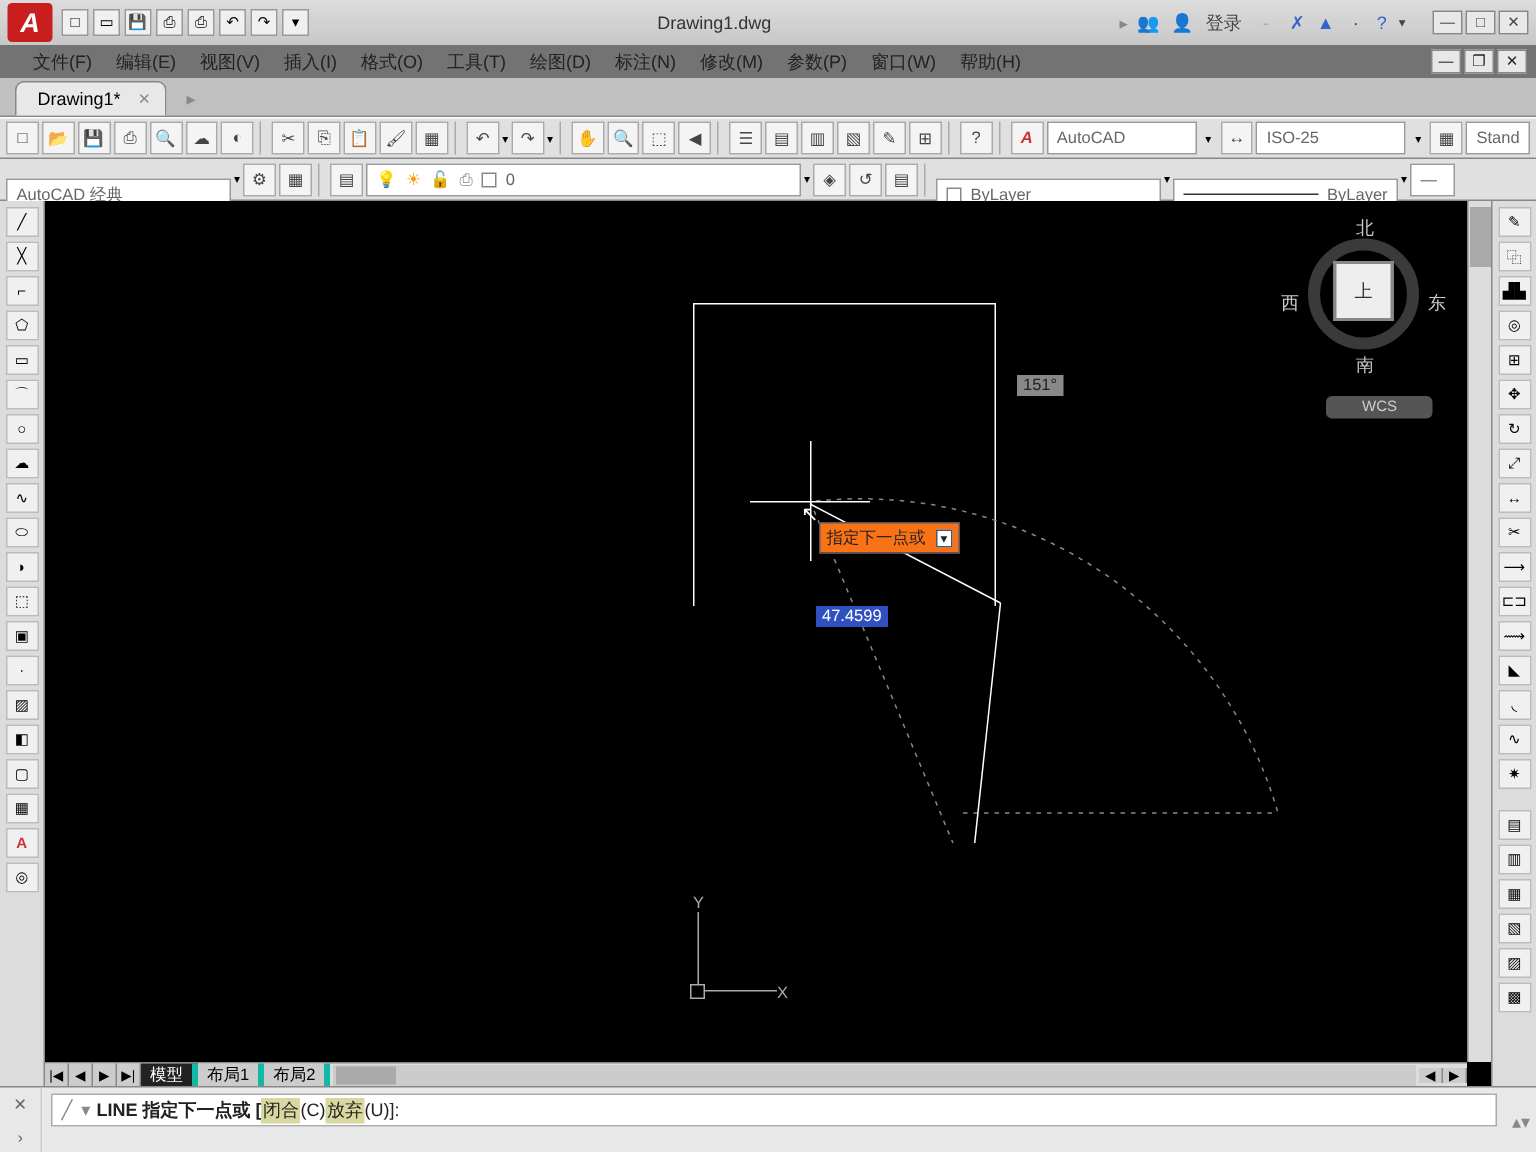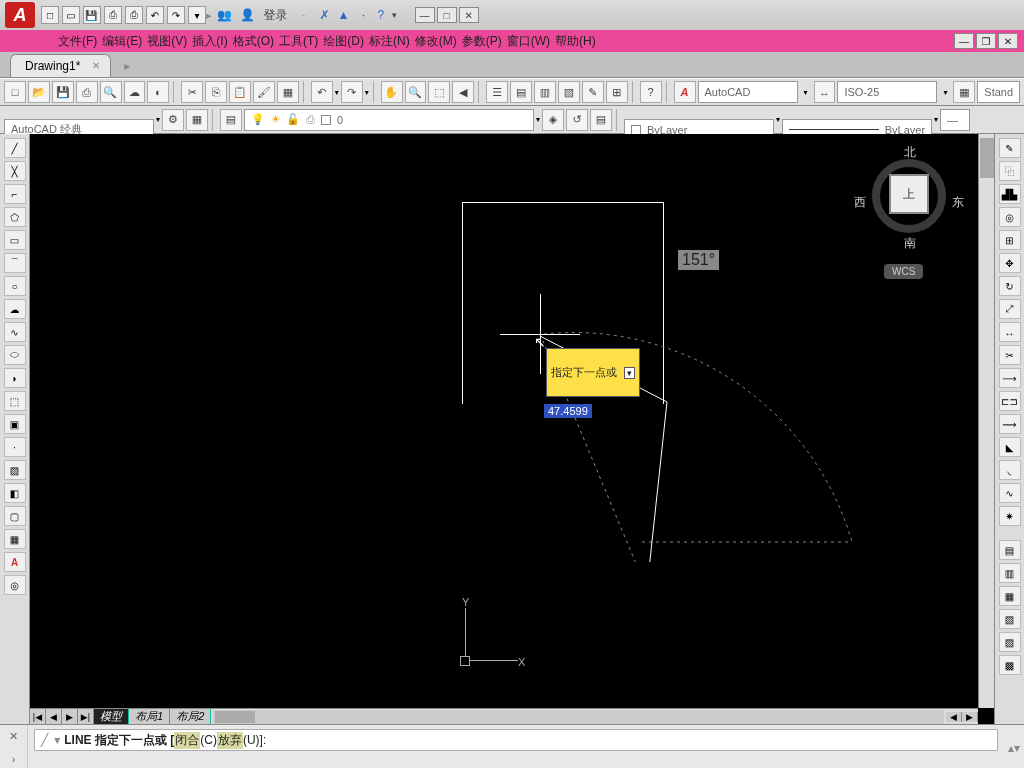--- a/index.html
+++ b/index.html
@@ -6,21 +6,21 @@
 body { width: 1024px; height: 768px; background: #c0c0c0; overflow: hidden; position: relative; font-size: 12px; }
 .titlebar { height: 30px; background: linear-gradient(#dcdcdc, #c8c8c8); display: flex; align-items: center; padding: 0 5px; }
 .applogo { width: 30px; height: 26px; background: #c81e1e; color: #fff; display: flex; align-items: center; justify-content: center; font-weight: bold; font-size: 18px; border-radius: 3px; margin-right: 6px; font-style: italic;}
 .qat { display: flex; gap: 3px; }
 .qat-btn { width: 18px; height: 18px; background: #f0f0f0; border: 1px solid #999; font-size: 10px; display:flex;align-items:center;justify-content:center;}
 .titlecenter { flex: 1; text-align: center; color: #333; font-size: 12px; }
 .searchbox { width: 160px; height: 20px; background: #fff; border: 1px solid #888; font-size: 11px; padding: 0 4px; color:#aaa; display:flex;align-items:center;}
 .titleright { display: flex; gap: 8px; align-items: center; color: #444; font-size:12px;}
 .winbtns { display:flex; gap:2px; margin-left:10px;}
 .winbtn { width:20px;height:16px;border:1px solid #888;background:#e8e8e8;font-size:10px;display:flex;align-items:center;justify-content:center;}
-.menubar { height: 22px; background: #ec4899; display: flex; padding-left: 58px; align-items: center; gap: 5px; color: #222; font-size: 12px; position:relative;}
+.menubar { height: 22px; background: #737373; display: flex; padding-left: 22px; align-items: center; gap: 16px; color: #222; font-size: 12px; position:relative;}
 .menubar .subwin { position:absolute; right:6px; display:flex; gap:2px;}
 .filetabs { height: 26px; background: #c0c0c0; display: flex; align-items: flex-end; padding-left: 10px; border-bottom:1px solid #888;}
 .filetab { background: #e8e8e8; border: 1px solid #888; border-bottom:none; padding: 4px 30px 4px 14px; font-size: 12px; border-radius: 6px 6px 0 0; position:relative; }
 .filetab .x { position:absolute; right:10px; top:5px; color:#888; font-size:10px;}
 .newtab { width:24px;height:22px; margin-left:4px; color:#888; display:flex;align-items:center;justify-content:center;}
 .toolbar { height: 28px; background: #e0e0e0; border-top: 1px solid #fff; border-bottom:1px solid #888; display: flex; align-items: center; padding: 0 4px; gap: 2px; }
 .tbtn { width: 22px; height: 22px; border:1px solid #aaa; background:#f4f4f4; font-size:11px; display:flex;align-items:center;justify-content:center; color:#444;}
 .tsep { width:4px; height:22px; border-left:1px solid #aaa; margin:0 2px;}
 .tdrop { height:22px; background:#fff; border:1px solid #999; padding:0 6px; font-size:11px; color:#666; display:flex;align-items:center; min-width:100px;}
 .tdrop.wide { min-width:150px;margin-top:20px;}
@@ -30,40 +30,40 @@
 .lbtn { width:22px; height:20px; border:1px solid #bbb; background:#f0f0f0; font-size:10px; display:flex;align-items:center;justify-content:center;}
 .rightpanel { width: 30px; background: #dcdcdc; border-left:1px solid #888; display:flex; flex-direction:column; padding-top:4px; gap:3px; align-items:center;}
 .canvas-wrap { flex:1; position:relative; background:#000; overflow:hidden;}
 .viewcube-area { position:absolute; right:30px; top:10px; width:110px; height:140px; color:#ccc; font-size:12px;}
 .vc-n { position:absolute; top:0; left:50px;}
 .vc-s { position:absolute; bottom:32px; left:50px;}
 .vc-w { position:absolute; top:50px; left:0;}
 .vc-e { position:absolute; top:50px; right:0;}
 .vc-cube { position:absolute; top:30px; left:35px; width:40px; height:40px; background:#eee; border:2px solid #888; display:flex;align-items:center;justify-content:center; color:#333;}
 .vc-ring { position:absolute; top:15px; left:18px; width:74px; height:74px; border:8px solid #3a3a3a; border-radius:50%;}
-.wcs-badge { position:absolute; top:120px; left:30px; padding:2px 8px; background:#555; color:#ccc; border-radius:4px; font-size:10px;}
+.wcs-badge { position:absolute; top:120px; left:30px; padding:2px 24px; background:#555; color:#ccc; border-radius:4px; font-size:10px;}
 .rect-shape { position:absolute; left:432px; top:68px; width:202px; height:202px; border:1px solid #fff;}
 .cursor-cross { position:absolute; left:470px; top:160px; width:80px; height:80px; pointer-events:none;}
 .cursor-cross::before { content:''; position:absolute; left:0; top:40px; width:80px; height:1px; background:#fff;}
 .cursor-cross::after { content:''; position:absolute; left:40px; top:0; width:1px; height:80px; background:#fff;}
 .arrow-cursor { position:absolute; left:504px; top:200px; color:#fff; font-size:14px;}
-.tooltip-box { position:absolute; left:516px; top:214px; background:#fde047; color:#222; padding:16px 4px; font-size:11px; border:1px solid #556;}
+.tooltip-box { position:absolute; left:516px; top:214px; background:#f97316; color:#222; padding:2px 4px; font-size:11px; border:1px solid #556;}
 .dim-value { position:absolute; left:514px; top:270px; background:#3050c0; color:#fff; padding:1px 4px; font-size:11px;}
-.angle-badge { position:absolute; left:648px; top:116px; background:#888; color:#222; padding:1px 4px; font-size:16px;}
+.angle-badge { position:absolute; left:648px; top:116px; background:#888; color:#222; padding:1px 4px; font-size:11px;}
 .ucs { position:absolute; left:430px; bottom:58px; color:#aaa; font-size:11px;}
 .ucs-box { width:10px;height:10px;border:1px solid #aaa; display:inline-block; position:absolute; bottom:0; left:0;}
 .ucs-y { position:absolute; bottom:58px; left:2px;}
 .ucs-x { position:absolute; bottom:-2px; left:58px;}
 .ucs-yline { position:absolute; bottom:10px; left:5px; width:1px; height:48px; background:#aaa;}
 .ucs-xline { position:absolute; bottom:5px; left:10px; width:48px; height:1px; background:#aaa;}
 .scrollbar-h { position:absolute; bottom:0; left:0; right:16px; height:16px; background:#ddd; border-top:1px solid #888; display:flex;align-items:center;}
 .scrollbar-v { position:absolute; top:0; right:0; bottom:16px; width:16px; background:#ddd; border-left:1px solid #888;}
 .sb-thumb { position:absolute; top:4px; width:14px; left:1px; height:40px; background:#aaa;}
 .tabset { display:flex; height:16px; font-size:11px;}
-.tabbtn { padding:0 6px; background:#ccc; border-right:1px solid #14b8a6; display:flex;align-items:center;font-style:italic;}
+.tabbtn { padding:0 6px; background:#ccc; border-right:4px solid #14b8a6; display:flex;align-items:center;}
 .tabbtn.active { background:#222; color:#fff;}
 .navbtn { width:16px; background:#ccc; border-right:1px solid #888; display:flex;align-items:center;justify-content:center; font-size:9px;}
 .cmdarea { height:46px; background:#e8e8e8; border-top:1px solid #888; display:flex;}
 .cmdleft { width:28px; display:flex; flex-direction:column; align-items:center; justify-content:space-around; border-right:1px solid #ccc;}
 .cmdtext { flex:1; padding:2px 6px; font-size:12px; color:#222; font-family:"SimSun",monospace;}
 .cmdline1 { height:20px; display:flex; align-items:center;}
 .cmdline2 { height:22px; display:flex; align-items:center; background:#fff; border:1px solid #aaa; margin-top:2px;}
 .cmd-hl { background:#d8d8a0; padding:0 1px;}
 .svg-arc { position:absolute; left:432px; top:68px; pointer-events:none;}
 </style>
@@ -75,20 +75,21 @@
   <div class="qat">
     <div class="qat-btn">□</div>
     <div class="qat-btn">▭</div>
     <div class="qat-btn">💾</div>
     <div class="qat-btn">⎙</div>
     <div class="qat-btn">⎙</div>
     <div class="qat-btn">↶</div>
     <div class="qat-btn">↷</div>
     <div class="qat-btn">▾</div>
   </div>
+  <div class="titlecenter">Drawing1.dwg</div>
   <div style="font-size:11px;color:#888;margin-right:6px;">▸</div>
   <div class="titleright">
     <span>👥</span>
     <span>👤</span>
     <span>登录</span>
     <span style="margin:0 6px;color:#aaa;">-</span>
     <span style="color:#3366cc;">✗</span>
     <span style="color:#3366cc;">▲</span>
     <span style="margin:0 4px;">·</span>
     <span style="color:#3366cc;">?</span>

